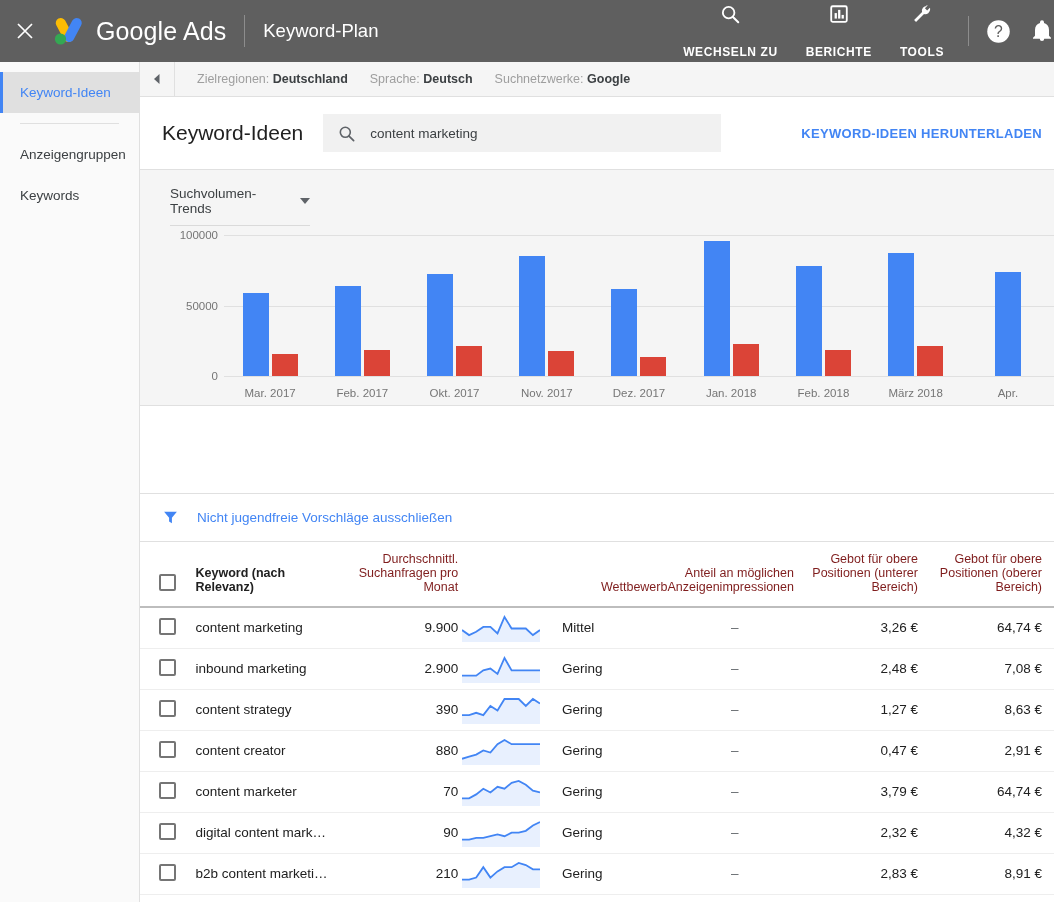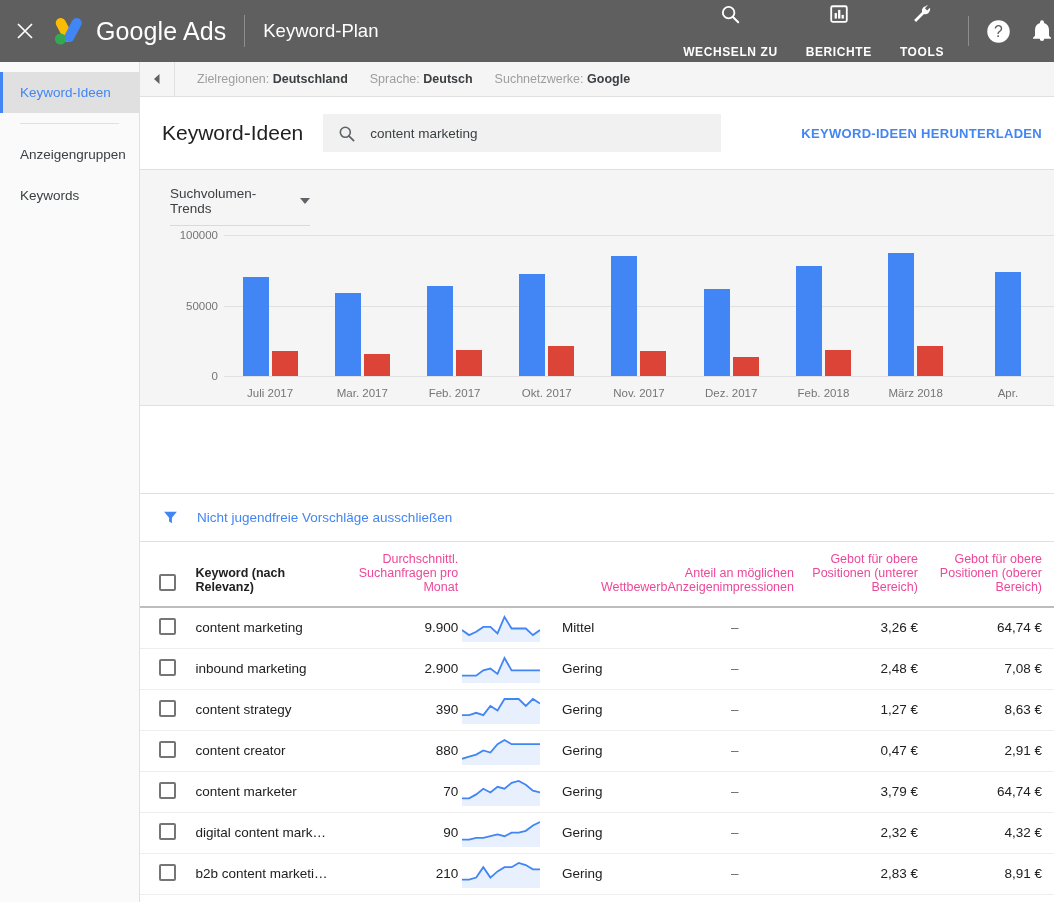--- a/index.html
+++ b/index.html
@@ -140,21 +140,21 @@
 
   
   .filterrow {
     height: 48px; display: flex; align-items: center; padding-left: 22px;
     border-bottom: 1px solid #e0e0e0;
   }
   .filterrow .txt { color: #4285f4; font-size: 13.5px; margin-left: 18px; cursor: pointer; }
 
   table { width: 914px; border-collapse: collapse; table-layout: fixed; }
   thead th {
-    font-size: 12.5px; color: #ec4899; font-weight: 400;
+    font-size: 12.5px; color: #7f1d1d; font-weight: 400;
     vertical-align: bottom; padding: 10px 0 12px 0;
     border-bottom: 2px solid #bdbdbd; height: 62px;
   }
   th.c-chk { width: 52px; }
   th.c-kw  { width: 128px; text-align: left; color: #212121; font-weight: 700; }
   th.c-avg { width: 118px; text-align: right; padding-right: 0; }
   th.c-spk { width: 86px; }
   th.c-comp{ width: 110px; text-align: right; padding-left: 12px; }
   th.c-share{ width: 126px; text-align: right; padding-right: 8px; overflow:hidden;}
   th.c-low { width: 118px; text-align: right; padding-right: 10px; }
@@ -295,25 +295,20 @@
       <div id="grid-layer">
           <div class="ylab" style="top: 138px;">0</div>
           <div class="gline" style="top: 138px;"></div>
           <div class="ylab" style="top: 67.5px;">50000</div>
           <div class="gline" style="top: 67.5px;"></div>
           <div class="ylab" style="top: -3px;">100000</div>
           <div class="gline" style="top: -3px;"></div>
         </div>
       <div class="bars" id="bars-layer">
           <div class="grp">
-            <div class="bar b" style="height: 98.7px;"></div>
-            <div class="bar r" style="height: 25.38px;"></div>
-            <div class="xlab" style="bottom: -23px;">Juli 2017</div>
-          </div>
-          <div class="grp">
             <div class="bar b" style="height: 83.19px;"></div>
             <div class="bar r" style="height: 21.855px;"></div>
             <div class="xlab" style="bottom: -23px;">Mar. 2017</div>
           </div>
           <div class="grp">
             <div class="bar b" style="height: 90.24px;"></div>
             <div class="bar r" style="height: 26.085px;"></div>
             <div class="xlab" style="bottom: -23px;">Feb. 2017</div>
           </div>
           <div class="grp">
@@ -323,20 +318,25 @@
           </div>
           <div class="grp">
             <div class="bar b" style="height: 119.85px;"></div>
             <div class="bar r" style="height: 25.38px;"></div>
             <div class="xlab" style="bottom: -23px;">Nov. 2017</div>
           </div>
           <div class="grp">
             <div class="bar b" style="height: 87.42px;"></div>
             <div class="bar r" style="height: 19.035px;"></div>
             <div class="xlab" style="bottom: -23px;">Dez. 2017</div>
+          </div>
+          <div class="grp">
+            <div class="bar b" style="height: 135.36px;"></div>
+            <div class="bar r" style="height: 31.725px;"></div>
+            <div class="xlab" style="bottom: -23px;">Jan. 2018</div>
           </div>
           <div class="grp">
             <div class="bar b" style="height: 109.98px;"></div>
             <div class="bar r" style="height: 26.085px;"></div>
             <div class="xlab" style="bottom: -23px;">Feb. 2018</div>
           </div>
           <div class="grp">
             <div class="bar b" style="height: 122.67px;"></div>
             <div class="bar r" style="height: 29.61px;"></div>
             <div class="xlab" style="bottom: -23px;">März 2018</div>

